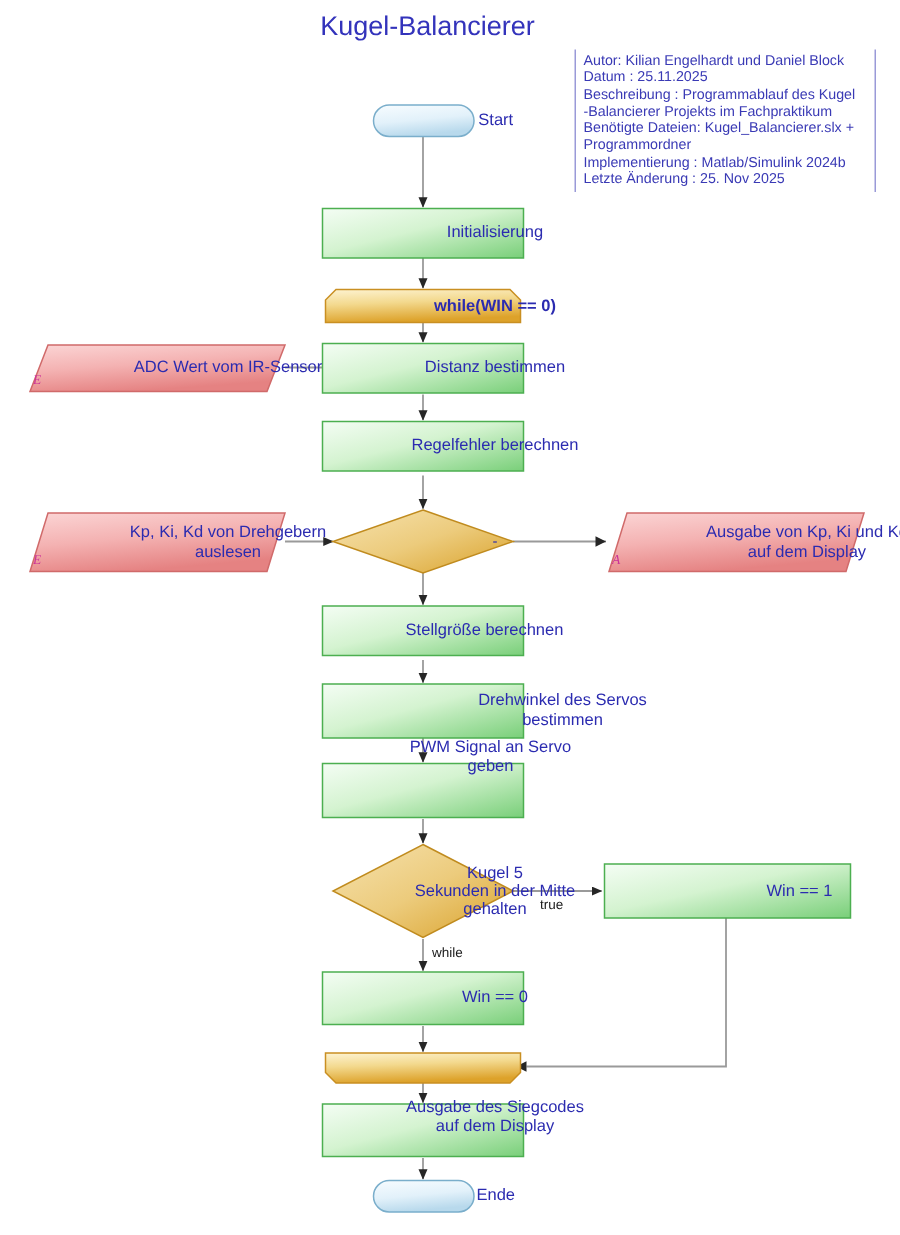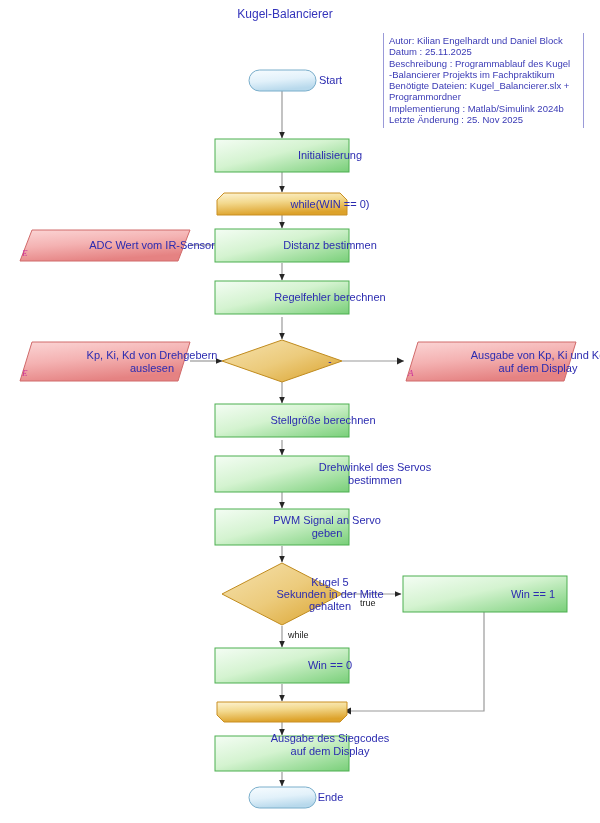--- a/index.html
+++ b/index.html
@@ -36,21 +36,21 @@
     white-space: pre-line;
     margin-left: 48px;
   }
   #page-title {
     position: absolute;
     left: 0;
     top: 7px;
     width: 570px;
     text-align: center;
     color: #3333bb;
-    font-size: 12px;
+    font-size: 18px;
     font-family: "Liberation Sans", sans-serif;
   }
   #info-box {
     position: absolute;
     left: 383px;
     top: 33px;
     width: 190px;
     padding: 2px 4px 3px 5px;
     border-left: 1px solid #9a9ad8;
     border-right: 1px solid #9a9ad8;
@@ -218,34 +218,34 @@
 
     <g>
       <path d="M418,342 L576,342 L564,381 L406,381 z" fill="url(#gPink)" stroke="#d06a6a" stroke-width="1"></path>
     </g>
   </svg>
 
   <div class="node-label" style="left:249px; top:70px; width:67px; height:21px;">Start</div>
 
   <div class="node-label" style="left:215px; top:139px; width:134px; height:33px;">Initialisierung</div>
 
-  <div class="node-label" style="left:217px; top:193px; width:130px; height:22px;">while(WIN == 0)</div>
+  <div class="node-label" style="left:217px; top:193px; width:130px; height:22px;font-weight:bold;">while(WIN == 0)</div>
 
   <div class="node-label" style="left:215px; top:281px; width:134px; height:33px;">Regelfehler berechnen</div>
 
   <div class="node-label" style="left:215px; top:229px; width:134px; height:33px;">Distanz bestimmen</div>
 
   <div class="node-label" style="left:252px; top:352px; width:60px; height:18px; font-size:10px;">-</div>
 
   <div class="node-label" style="left:215px; top:404px; width:120px; height:33px;">Stellgröße berechnen</div>
 
   <div class="node-label" style="left:215px; top:456px; width:134px; height:36px;padding-left:45px;">Drehwinkel des Servos
 bestimmen</div>
 
-  <div class="node-label" style="left:215px; top:509px; width:128px; height:36px;">PWM Signal an Servo
+  <div class="node-label" style="left:215px; top:487px; width:128px; height:36px;">PWM Signal an Servo
 geben</div>
 
   <div class="node-label" style="left:218px; top:568px; width:128px; height:52px; line-height:12px;">Kugel 5
 Sekunden in der Mitte
 gehalten</div>
 
   <div class="node-label" style="left:403px; top:576px; width:164px; height:36px;">Win == 1</div>
 
   <div class="node-label" style="left:215px; top:648px; width:134px; height:35px;">Win == 0</div>
 

